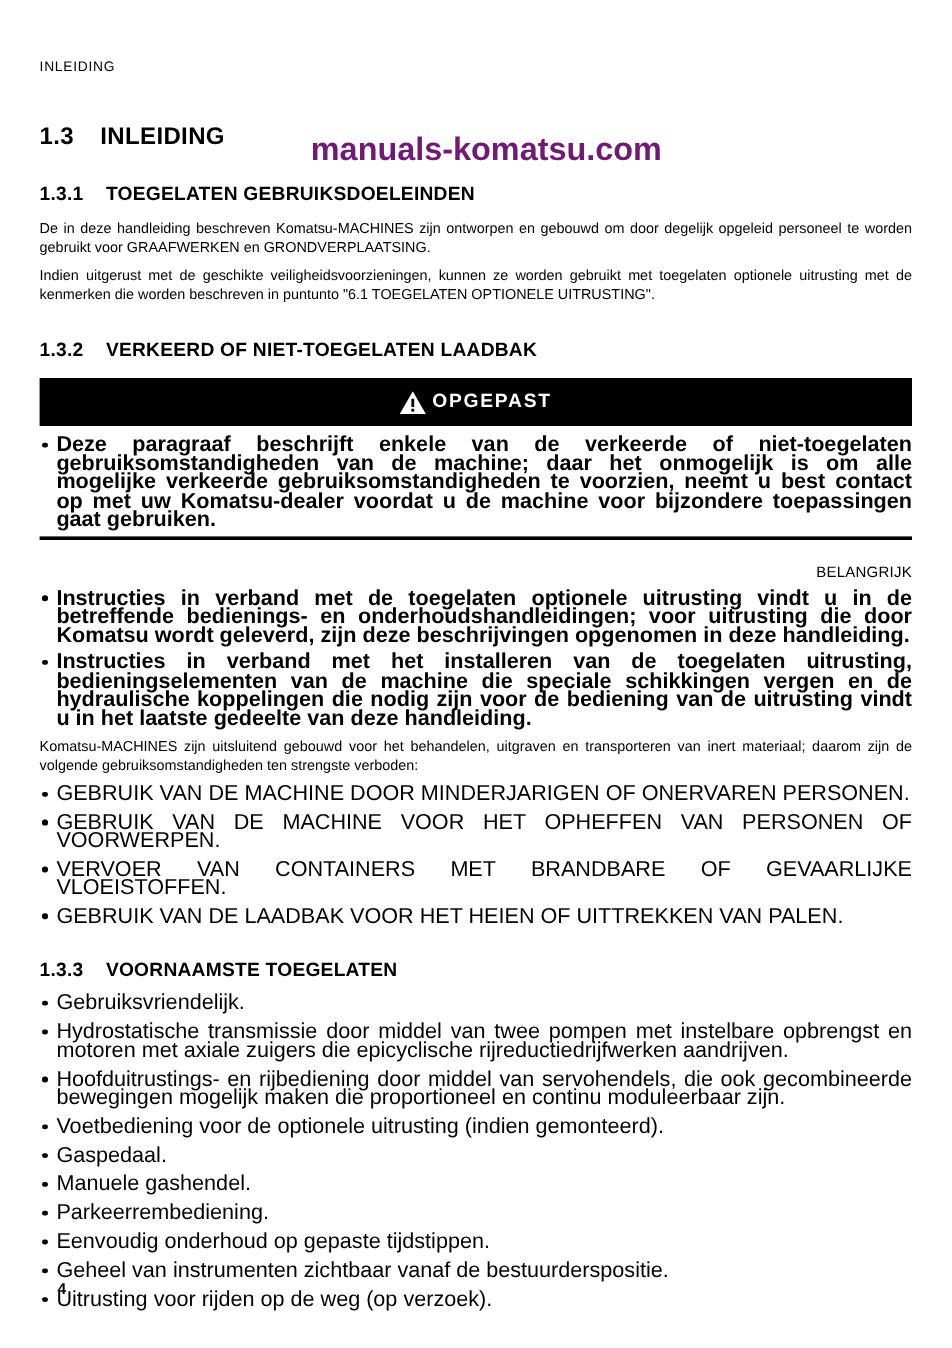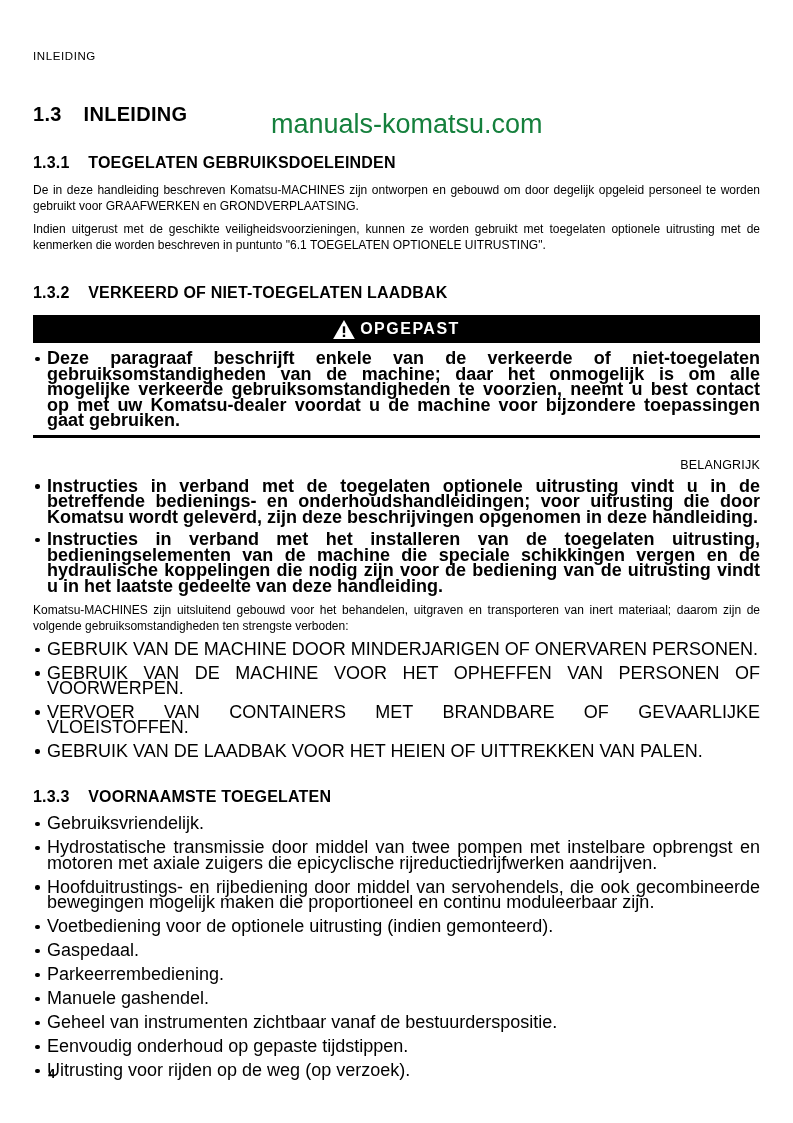--- a/index.html
+++ b/index.html
@@ -24,24 +24,24 @@
   h1.sec-h1 {
     margin-top: 41px;
     font-size: 20px;
     line-height: 22px;
     font-weight: bold;
     letter-spacing: 0.3px;
   }
   h1.sec-h1 .h-num { margin-right: 16px; }
   .watermark {
     position: absolute;
-    left: 271px; top: 109px;
+    left: 259px; top: 109px;
     font-size: 27px;
-    font-weight: normal;
-    color: #15803d;
+    font-weight: bold;
+    color: #701a75;
     white-space: nowrap;
   }
   h2.sec-h2 {
     font-size: 16px;
     line-height: 19px;
     font-weight: bold;
     letter-spacing: 0.2px;
   }
   h2.sec-h2 .h-num { margin-right: 14px; }
   .h2-131 { margin-top: 28px; }
@@ -50,21 +50,21 @@
   p.body {
     font-size: 12px;
     line-height: 15.5px;
     text-align: justify;
   }
   .p1 { margin-top: 11px; }
   .p2 { margin-top: 8px; }
   .p3 { margin-top: 9px; }
   .warning-banner {
     margin-top: 13px;
-    height: 28px;
+    height: 40px;
     background: #000000;
     color: #ffffff;
     display: flex;
     align-items: center;
     justify-content: center;
     gap: 5px;
   }
   .warn-icon { display: inline-flex; align-items: center; }
   .warn-label {
     font-size: 16px;
@@ -178,22 +178,22 @@
     <span class="h-num">1.3.3</span>
     <span class="h-title">VOORNAAMSTE TOEGELATEN</span>
   </h2>
 
   <ul class="doc-list feature-list">
     <li>Gebruiksvriendelijk.</li>
     <li>Hydrostatische transmissie door middel van twee pompen met instelbare opbrengst en motoren met axiale zuigers die epicyclische rijreductiedrijfwerken aandrijven.</li>
     <li>Hoofduitrustings- en rijbediening door middel van servohendels, die ook gecombineerde bewegingen mogelijk maken die proportioneel en continu moduleerbaar zijn.</li>
     <li>Voetbediening voor de optionele uitrusting (indien gemonteerd).</li>
     <li>Gaspedaal.</li>
+    <li>Manuele gashendel.</li>
     <li>Parkeerrembediening.</li>
-    <li>Manuele gashendel.</li>
+    <li>Eenvoudig onderhoud op gepaste tijdstippen.</li>
     <li>Geheel van instrumenten zichtbaar vanaf de bestuurderspositie.</li>
-    <li>Eenvoudig onderhoud op gepaste tijdstippen.</li>
     <li>Uitrusting voor rijden op de weg (op verzoek).</li>
   </ul>
 
   <div class="page-number">4</div>
 
 </div>
 
 </body></html>

